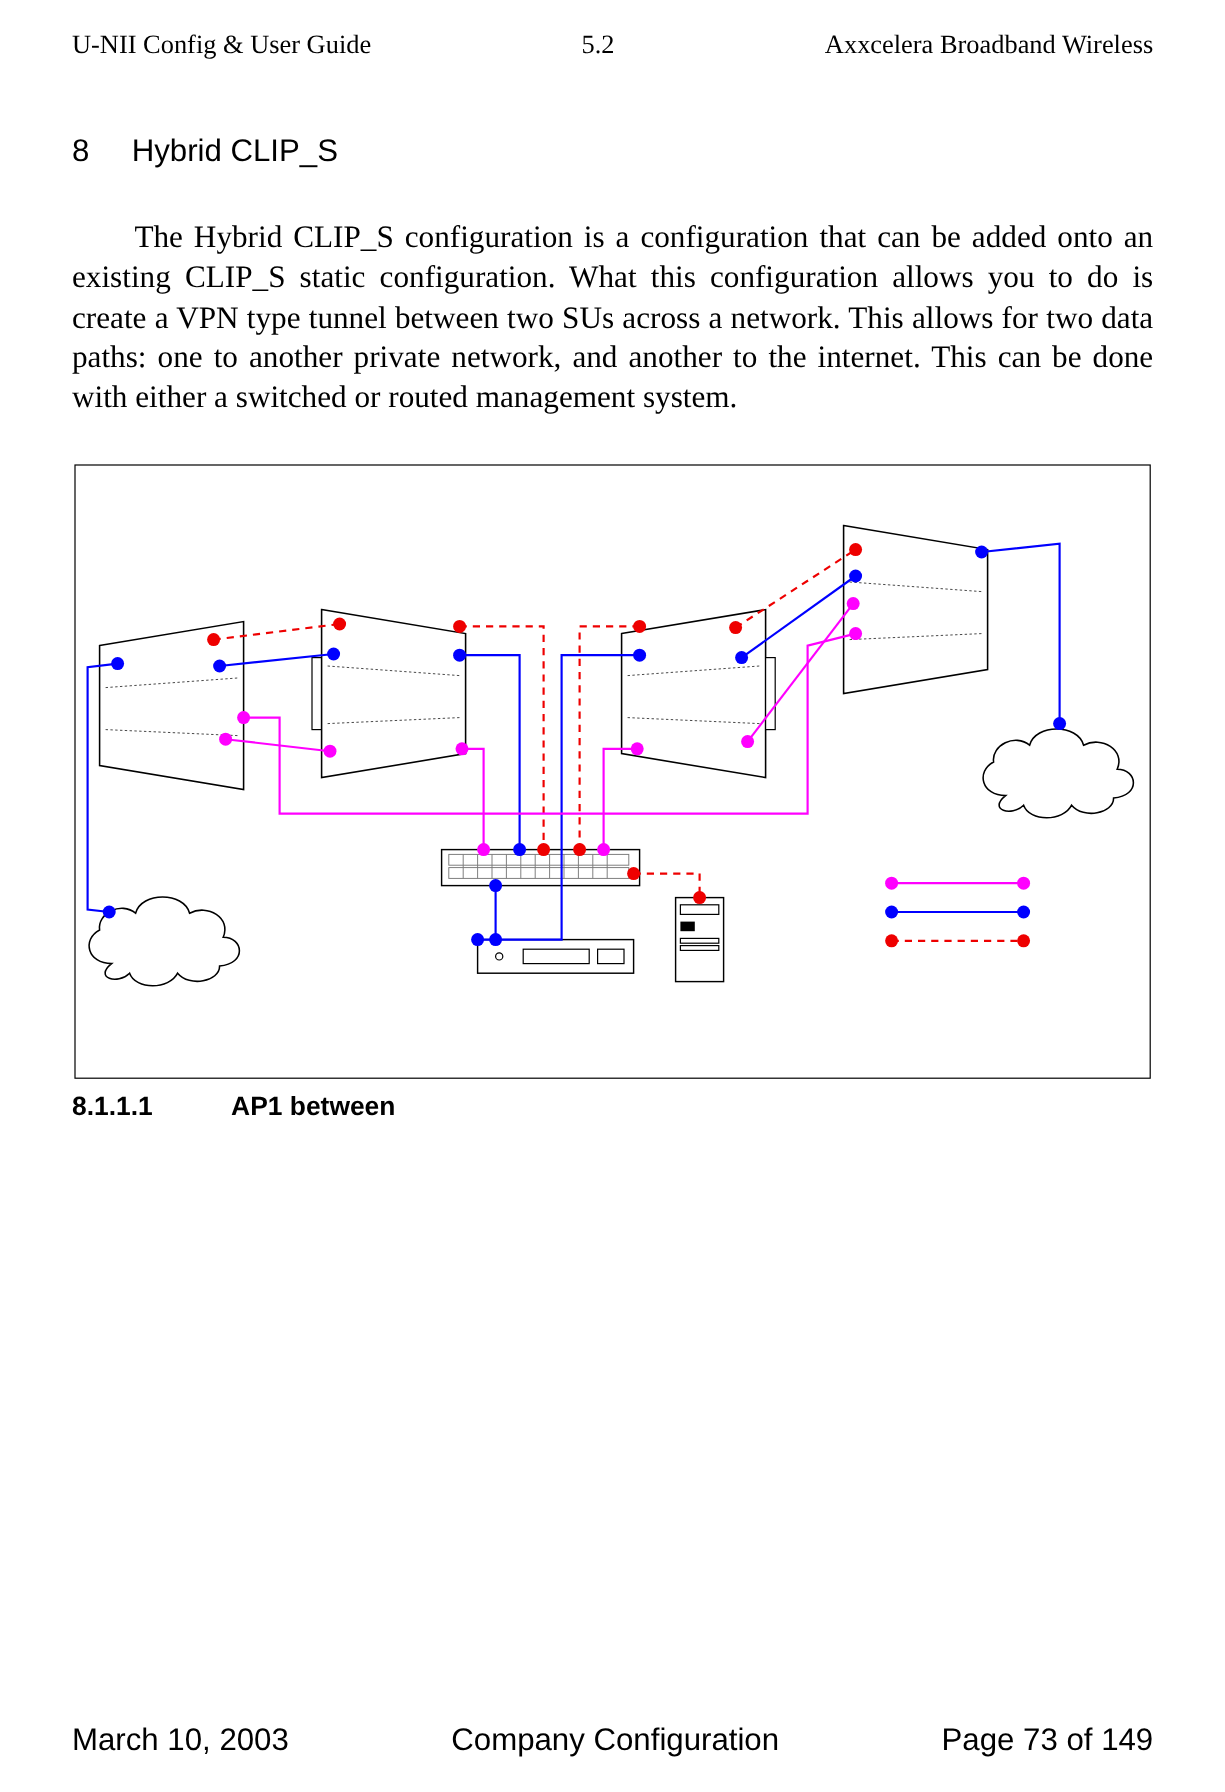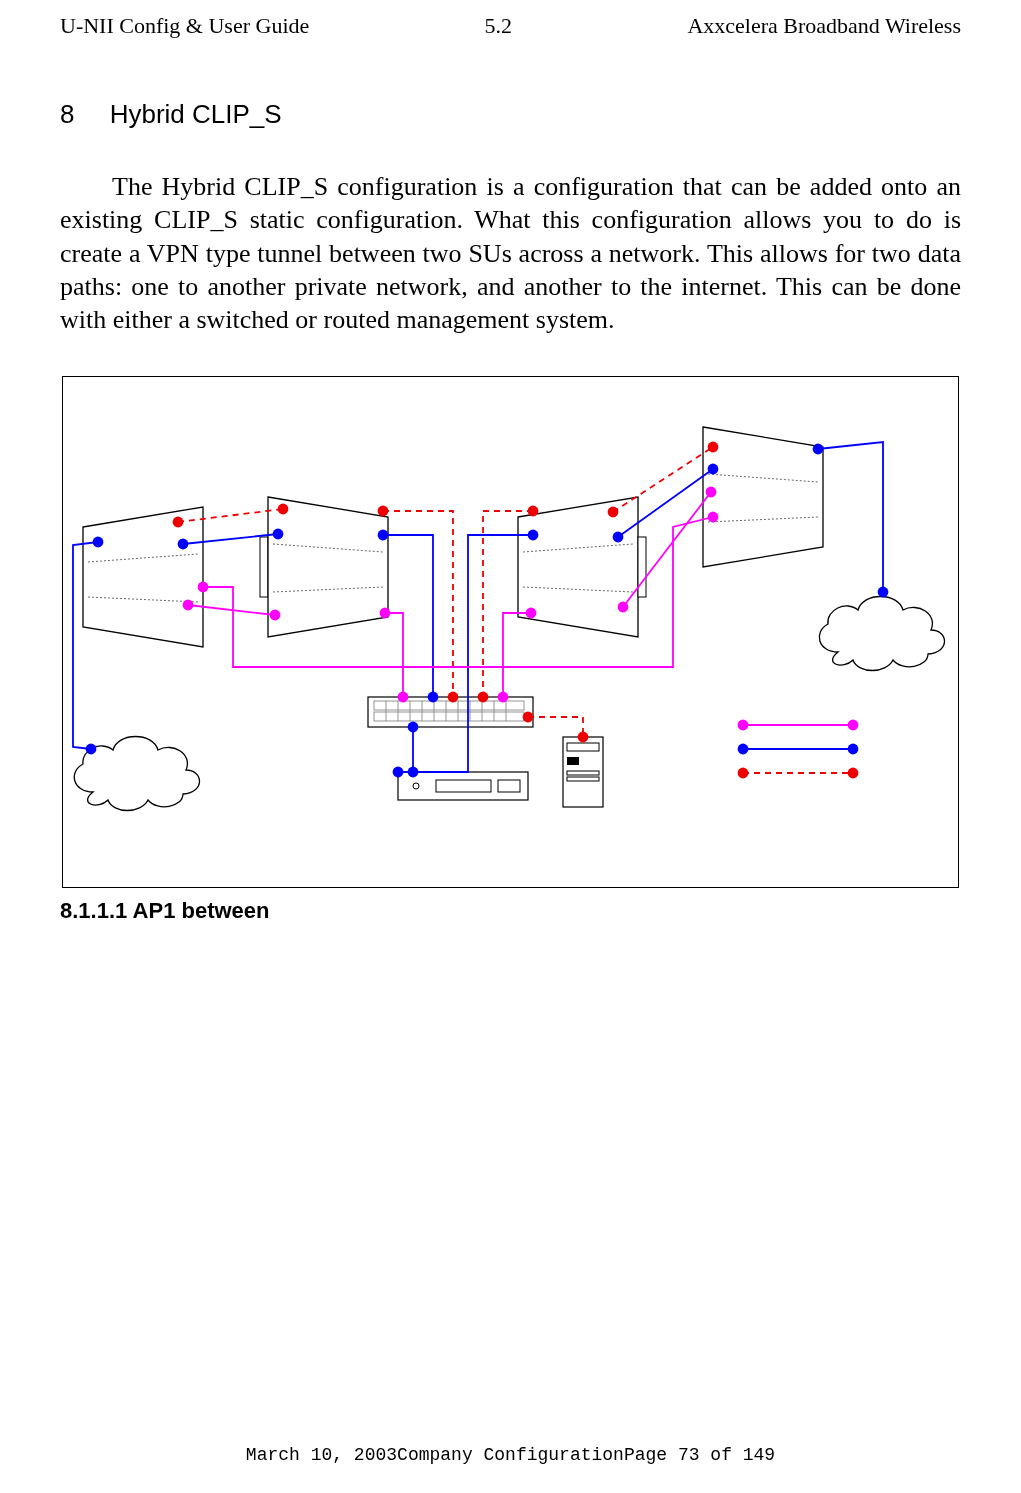--- a/index.html
+++ b/index.html
@@ -7,21 +7,21 @@
     padding: 0;
     background: #fff;
     color: #000;
     font-family: "Times New Roman", Times, serif;
   }
   .page {
     width: 1021px;
     height: 1493px;
     position: relative;
     box-sizing: border-box;
-    padding: 13px 60px 28px 60px;
+    padding: 24px 60px 28px 60px;
   }
   .header, .footer {
     display: flex;
     justify-content: space-between;
     align-items: baseline;
     font-size: 22px;
     font-family: "Times New Roman", Times, serif;
   }
   .header span, .footer span { white-space: nowrap; }
 
@@ -60,30 +60,29 @@
     margin: 180px 0 24px 0;
   }
   h2.subsection1 .num { display:inline-block; margin-right: 48px; }
 
   h3.subsection2 {
     font-family: Arial, Helvetica, sans-serif;
     font-weight: bold;
     font-size: 22px;
     margin: 10px 0 0 0;
   }
-  h3.subsection2 .num { display:inline-block; }
+  h3.subsection2 .num { display:inline-block; margin-right: 60px; }
 
   .footer {
     position: absolute;
     left: 60px;
     right: 60px;
     bottom: 28px;
-    font-family: Liberation Mono, monospace;
-    font-size: 18px;
-    justify-content: center;
+    font-family: Liberation Sans, sans-serif;
+    font-size: 26px;
   }
 </style>
 </head>
 <body>
 
 <div class="page">
 
   <div class="header">
     <span>U-NII Config &amp; User Guide</span>
     <span>5.2</span>

